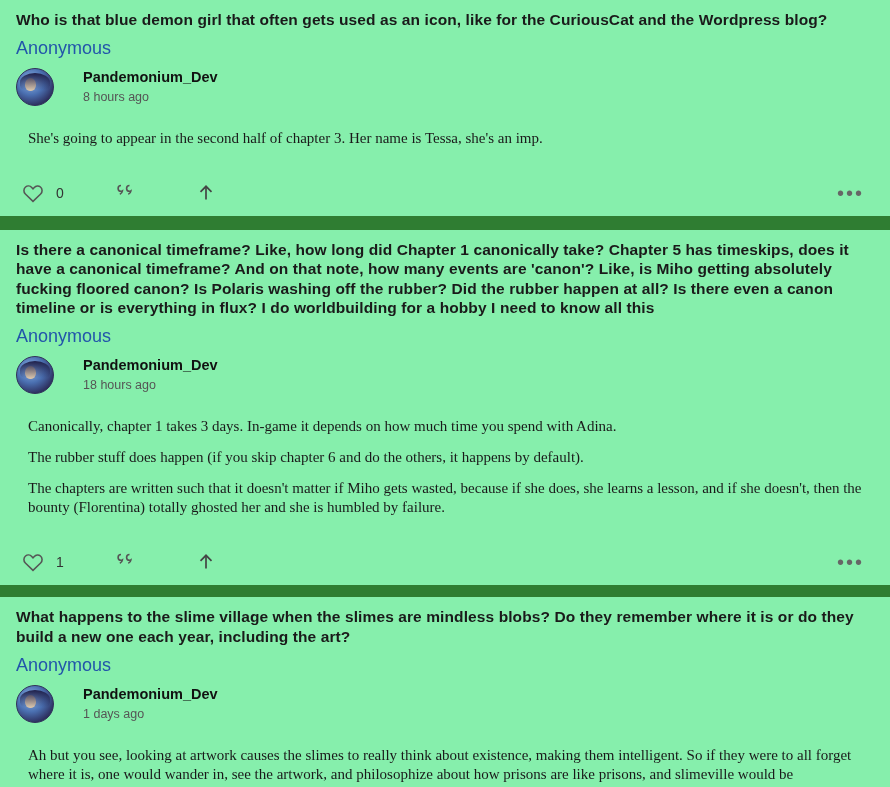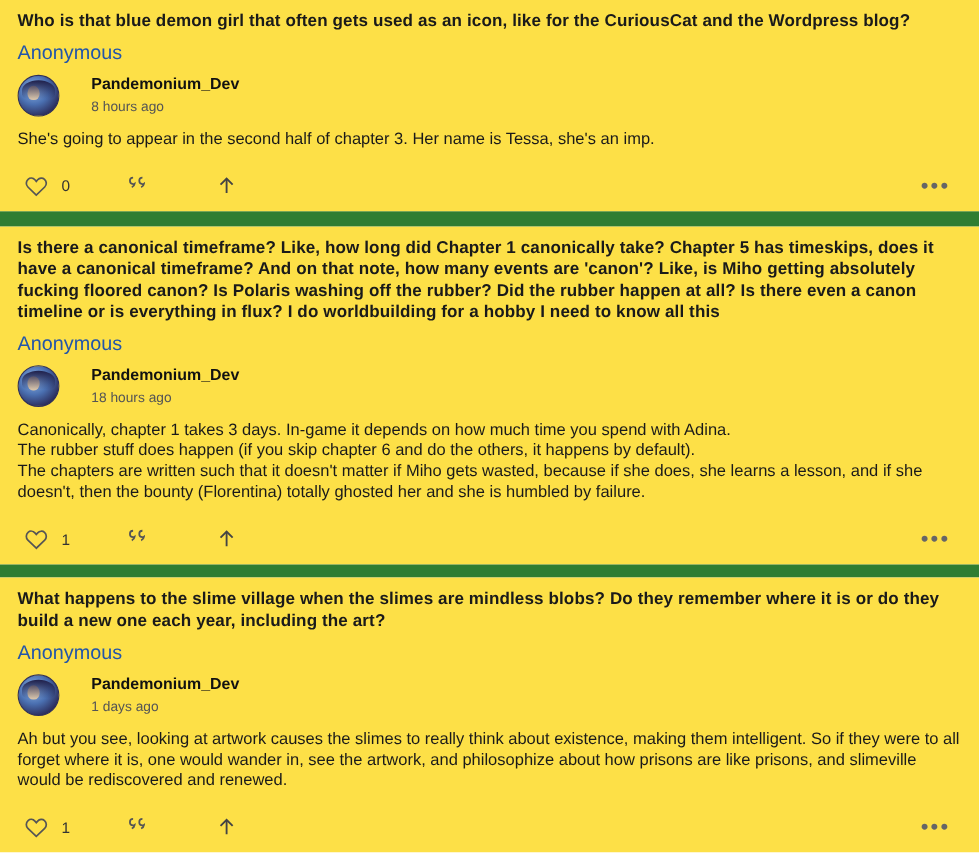--- a/index.html
+++ b/index.html
@@ -15,21 +15,21 @@
   }
   .page {
     width: 890px;
     position: relative;
     overflow: hidden;
   }
 
   
   .post {
     position: relative;
-    background: #fde047;
+    background: #86efac;
     padding: 0 16px;
     box-sizing: border-box;
   }
   .question {
     font-size: 15.5px;
     line-height: 1.25;
     font-weight: 700;
     color: #1a1a1a;
     padding-top: 10px;
     padding-bottom: 2px;
@@ -100,21 +100,22 @@
   }
 
   .answer-body {
     font-size: 15px;
     line-height: 1.28;
     color: #1a1a1a;
     padding-top: 8px;
     padding-bottom: 2px;
   }
   .answer-body p {
-    margin: 0;
+    margin: 12px;
+    font-family: Liberation Serif, serif;
   }
   .answer-body p.gap {
     margin-top: 17px;
   }
 
   
   .actions {
     display: flex;
     align-items: center;
     height: 46px;

